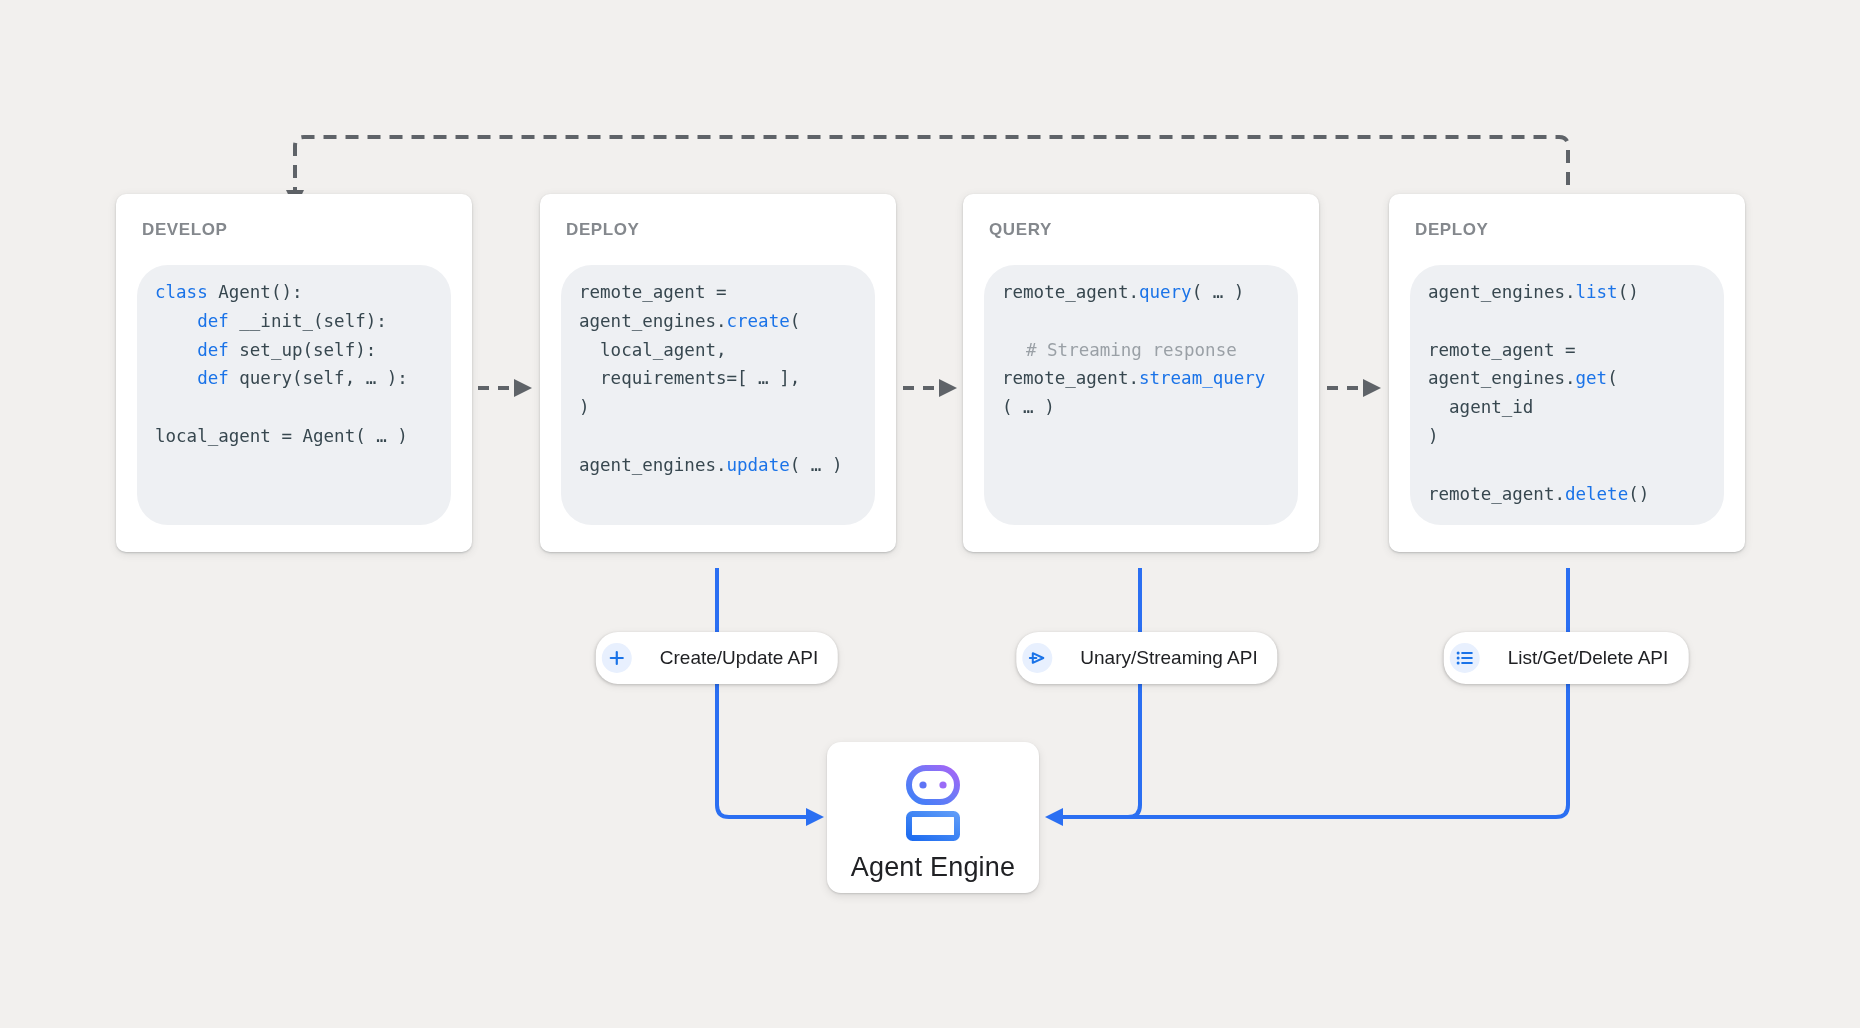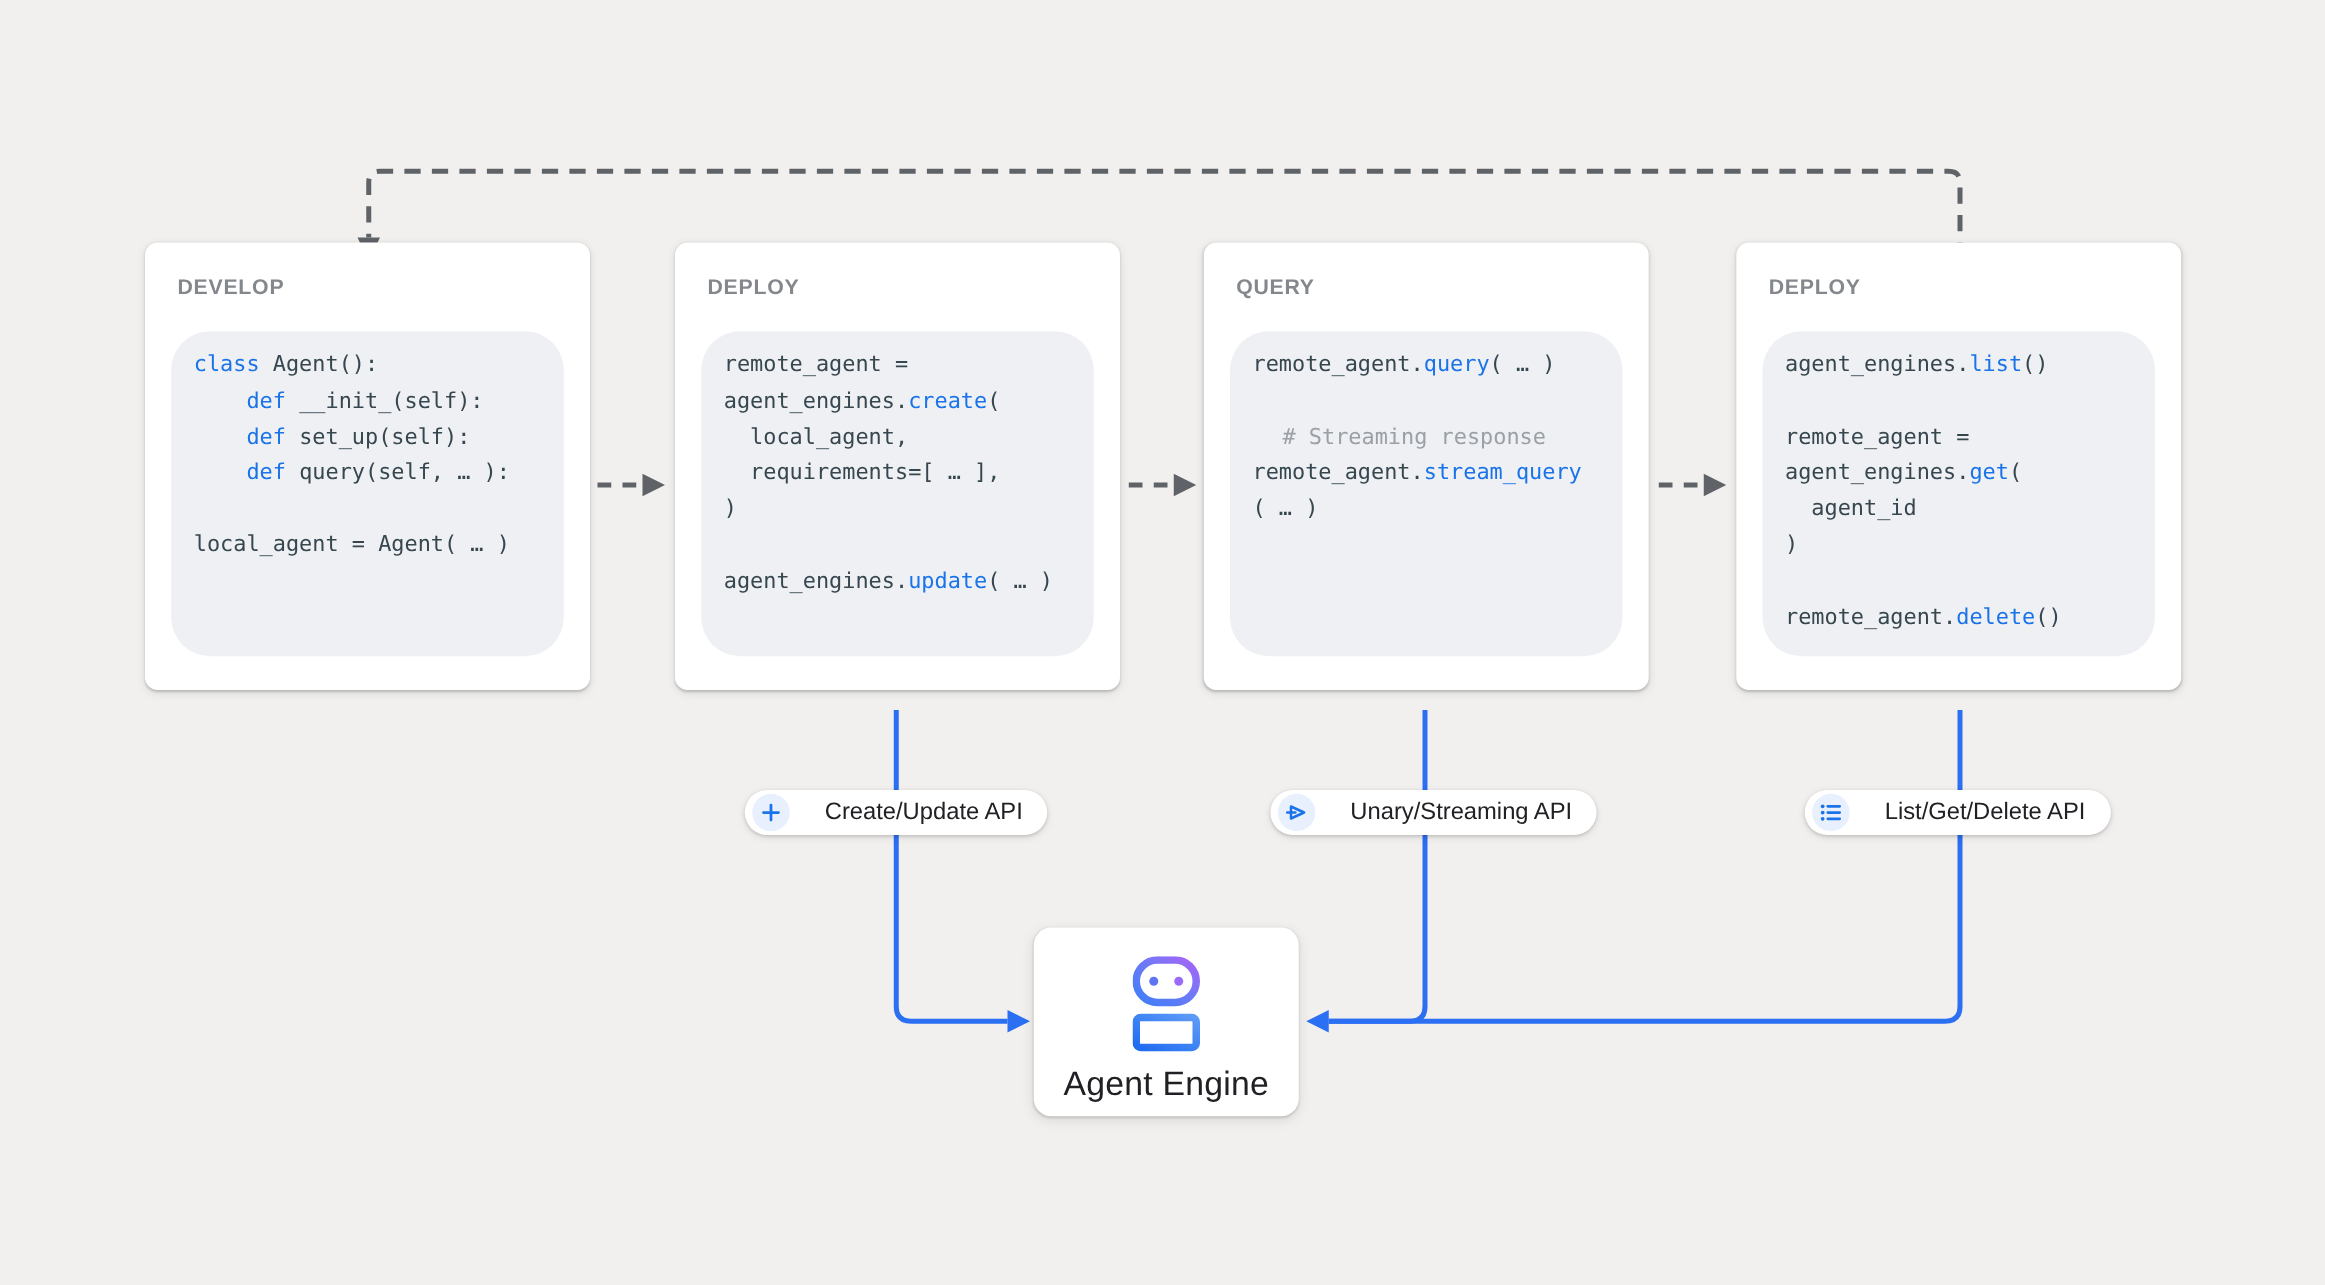--- a/index.html
+++ b/index.html
@@ -25,21 +25,21 @@
   .card-query{left:963px;} .card-manage{left:1389px;}
   .card-title{position:absolute;left:26px;top:26px;margin:0;font-size:17px;font-weight:700;
     letter-spacing:.6px;color:var(--title-gray);}
   .code{position:absolute;left:21px;right:21px;top:71px;bottom:27px;background:var(--code-bg);
     border-radius:31px;padding:13px 18px;box-sizing:border-box;overflow:hidden;
     font-family:"DejaVu Sans Mono",monospace;font-size:17.5px;line-height:28.8px;
     color:var(--code-text);white-space:pre;}
   .code .kw{color:var(--keyword-blue);}
   .code .cm{color:var(--comment-gray);margin-left:24px;}
 
-  .pill{position:absolute;top:632px;height:36px;transform:translateX(-50%);
+  .pill{position:absolute;top:632px;height:52px;transform:translateX(-50%);
     background:#fff;border-radius:22px;display:flex;align-items:center;gap:28px;
     padding:0 20px 0 6px;z-index:3;
     box-shadow:0 1px 3px rgba(0,0,0,.18),0 2px 8px rgba(0,0,0,.08);}
   .pill-1{left:717px;} .pill-2{left:1147px;} .pill-3{left:1566px;text-align:center;}
   .badge{width:30px;height:30px;border-radius:50%;background:var(--badge-bg);
     display:flex;align-items:center;justify-content:center;flex:0 0 auto;}
   .badge svg{display:block;}
   .pill-label{font-size:19px;font-weight:500;color:var(--label-text);white-space:nowrap;}
 
   .engine{position:absolute;left:827px;top:742px;width:212px;height:151px;background:#fff;

